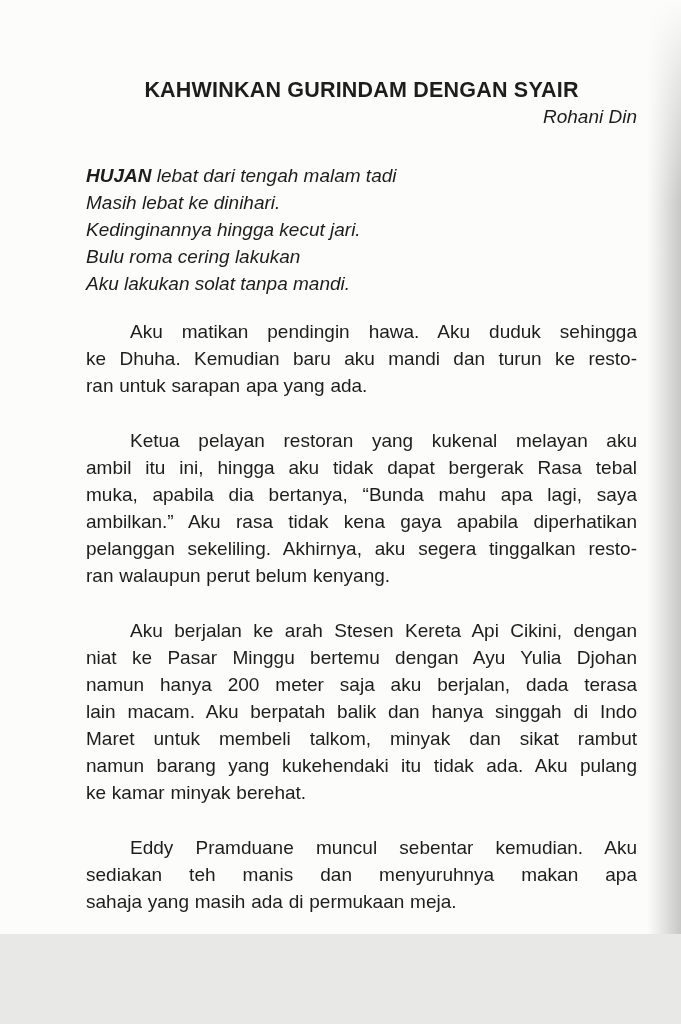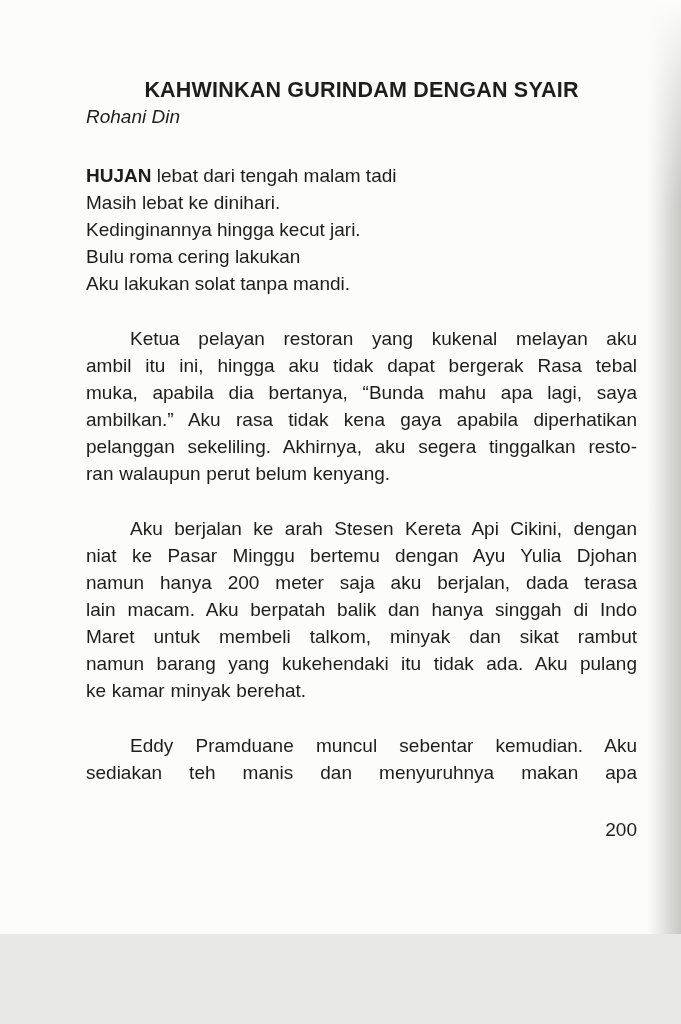--- a/index.html
+++ b/index.html
@@ -27,27 +27,28 @@
     margin: 0;
     font-size: 21.5px;
     font-weight: bold;
     text-align: center;
     line-height: 28px;
     letter-spacing: 0.2px;
   }
   .author {
     font-size: 19px;
     font-style: italic;
-    text-align: left;
+    text-align: right;
     line-height: 26px;
   }
   .poem {
     margin-top: 32px;
     font-size: 19px;
     line-height: 27px;
+    font-style: italic;
   }
   .poem-line {
     white-space: nowrap;
   }
   .paras {
     font-size: 19px;
     line-height: 27px;
   }
   .para {
     margin-top: 28px;
@@ -108,39 +109,45 @@
     <h1 class="title">KAHWINKAN GURINDAM DENGAN SYAIR</h1>
     <div class="author">Rohani Din</div>
     <div class="poem" id="poem">
         <div class="poem-line"><b>HUJAN</b> lebat dari tengah malam tadi</div>
         <div class="poem-line">Masih lebat ke dinihari.</div>
         <div class="poem-line">Kedinginannya hingga kecut jari.</div>
         <div class="poem-line">Bulu roma cering lakukan</div>
         <div class="poem-line">Aku lakukan solat tanpa mandi.</div>
       </div>
     <div class="paras" id="paragraphs">
+        <div class="para first-para">
+          <div class="pline first">Aku matikan pendingin hawa. Aku duduk sehingga</div>
+          <div class="pline">ke Dhuha. Kemudian baru aku mandi dan turun ke resto-</div>
+          <div class="pline last">ran untuk sarapan apa yang ada.</div>
+        </div>
         <div class="para">
           <div class="pline first">Ketua pelayan restoran yang kukenal melayan aku</div>
           <div class="pline">ambil itu ini, hingga aku tidak dapat bergerak Rasa tebal</div>
           <div class="pline">muka, apabila dia bertanya, “Bunda mahu apa lagi, saya</div>
           <div class="pline">ambilkan.” Aku rasa tidak kena gaya apabila diperhatikan</div>
           <div class="pline">pelanggan sekeliling. Akhirnya, aku segera tinggalkan resto-</div>
           <div class="pline last">ran walaupun perut belum kenyang.</div>
         </div>
         <div class="para">
           <div class="pline first">Aku berjalan ke arah Stesen Kereta Api Cikini, dengan</div>
           <div class="pline">niat ke Pasar Minggu bertemu dengan Ayu Yulia Djohan</div>
           <div class="pline">namun hanya 200 meter saja aku berjalan, dada terasa</div>
           <div class="pline">lain macam. Aku berpatah balik dan hanya singgah di Indo</div>
           <div class="pline">Maret untuk membeli talkom, minyak dan sikat rambut</div>
           <div class="pline">namun barang yang kukehendaki itu tidak ada. Aku pulang</div>
           <div class="pline last">ke kamar minyak berehat.</div>
         </div>
         <div class="para">
           <div class="pline first">Eddy Pramduane muncul sebentar kemudian. Aku</div>
           <div class="pline">sediakan teh manis dan menyuruhnya makan apa</div>
+          <div class="pline last">sahaja yang masih ada di permukaan meja.</div>
         </div>
       </div>
     <div class="pageno">200</div>
   </div>
   <div class="edge-shadow"></div>
   <div class="bottom-line"></div>
 </div>
 
 </body></html>

